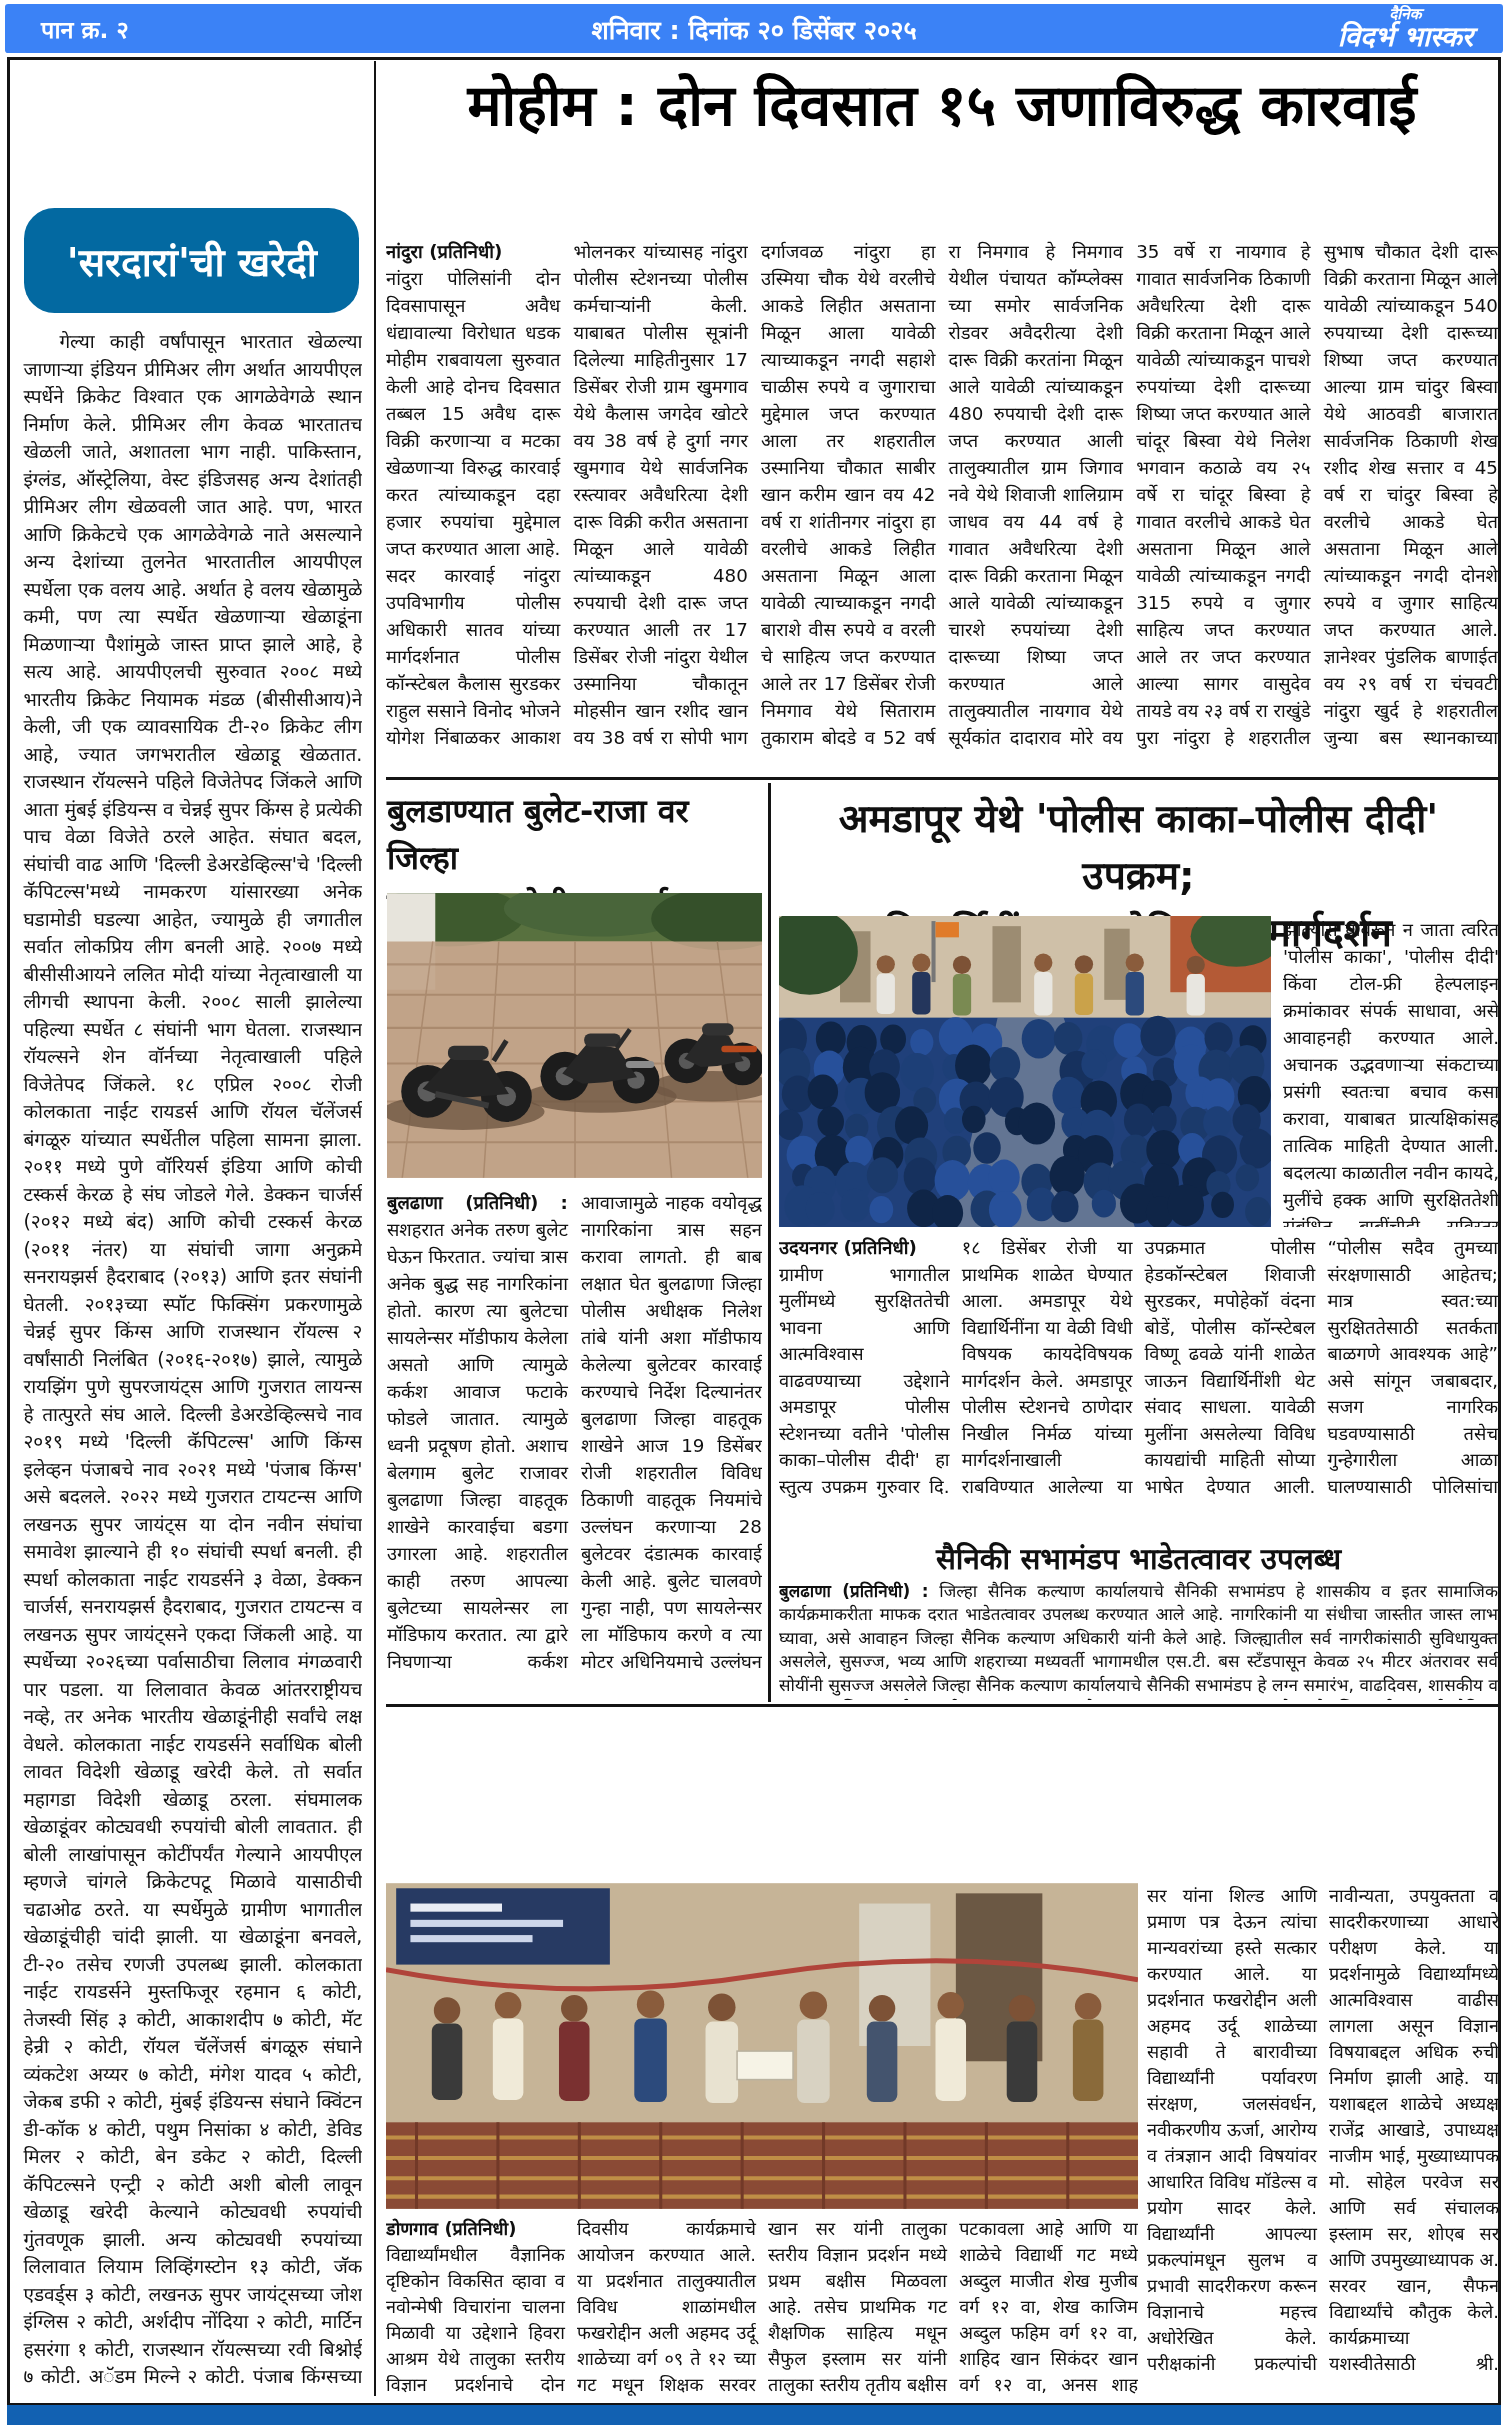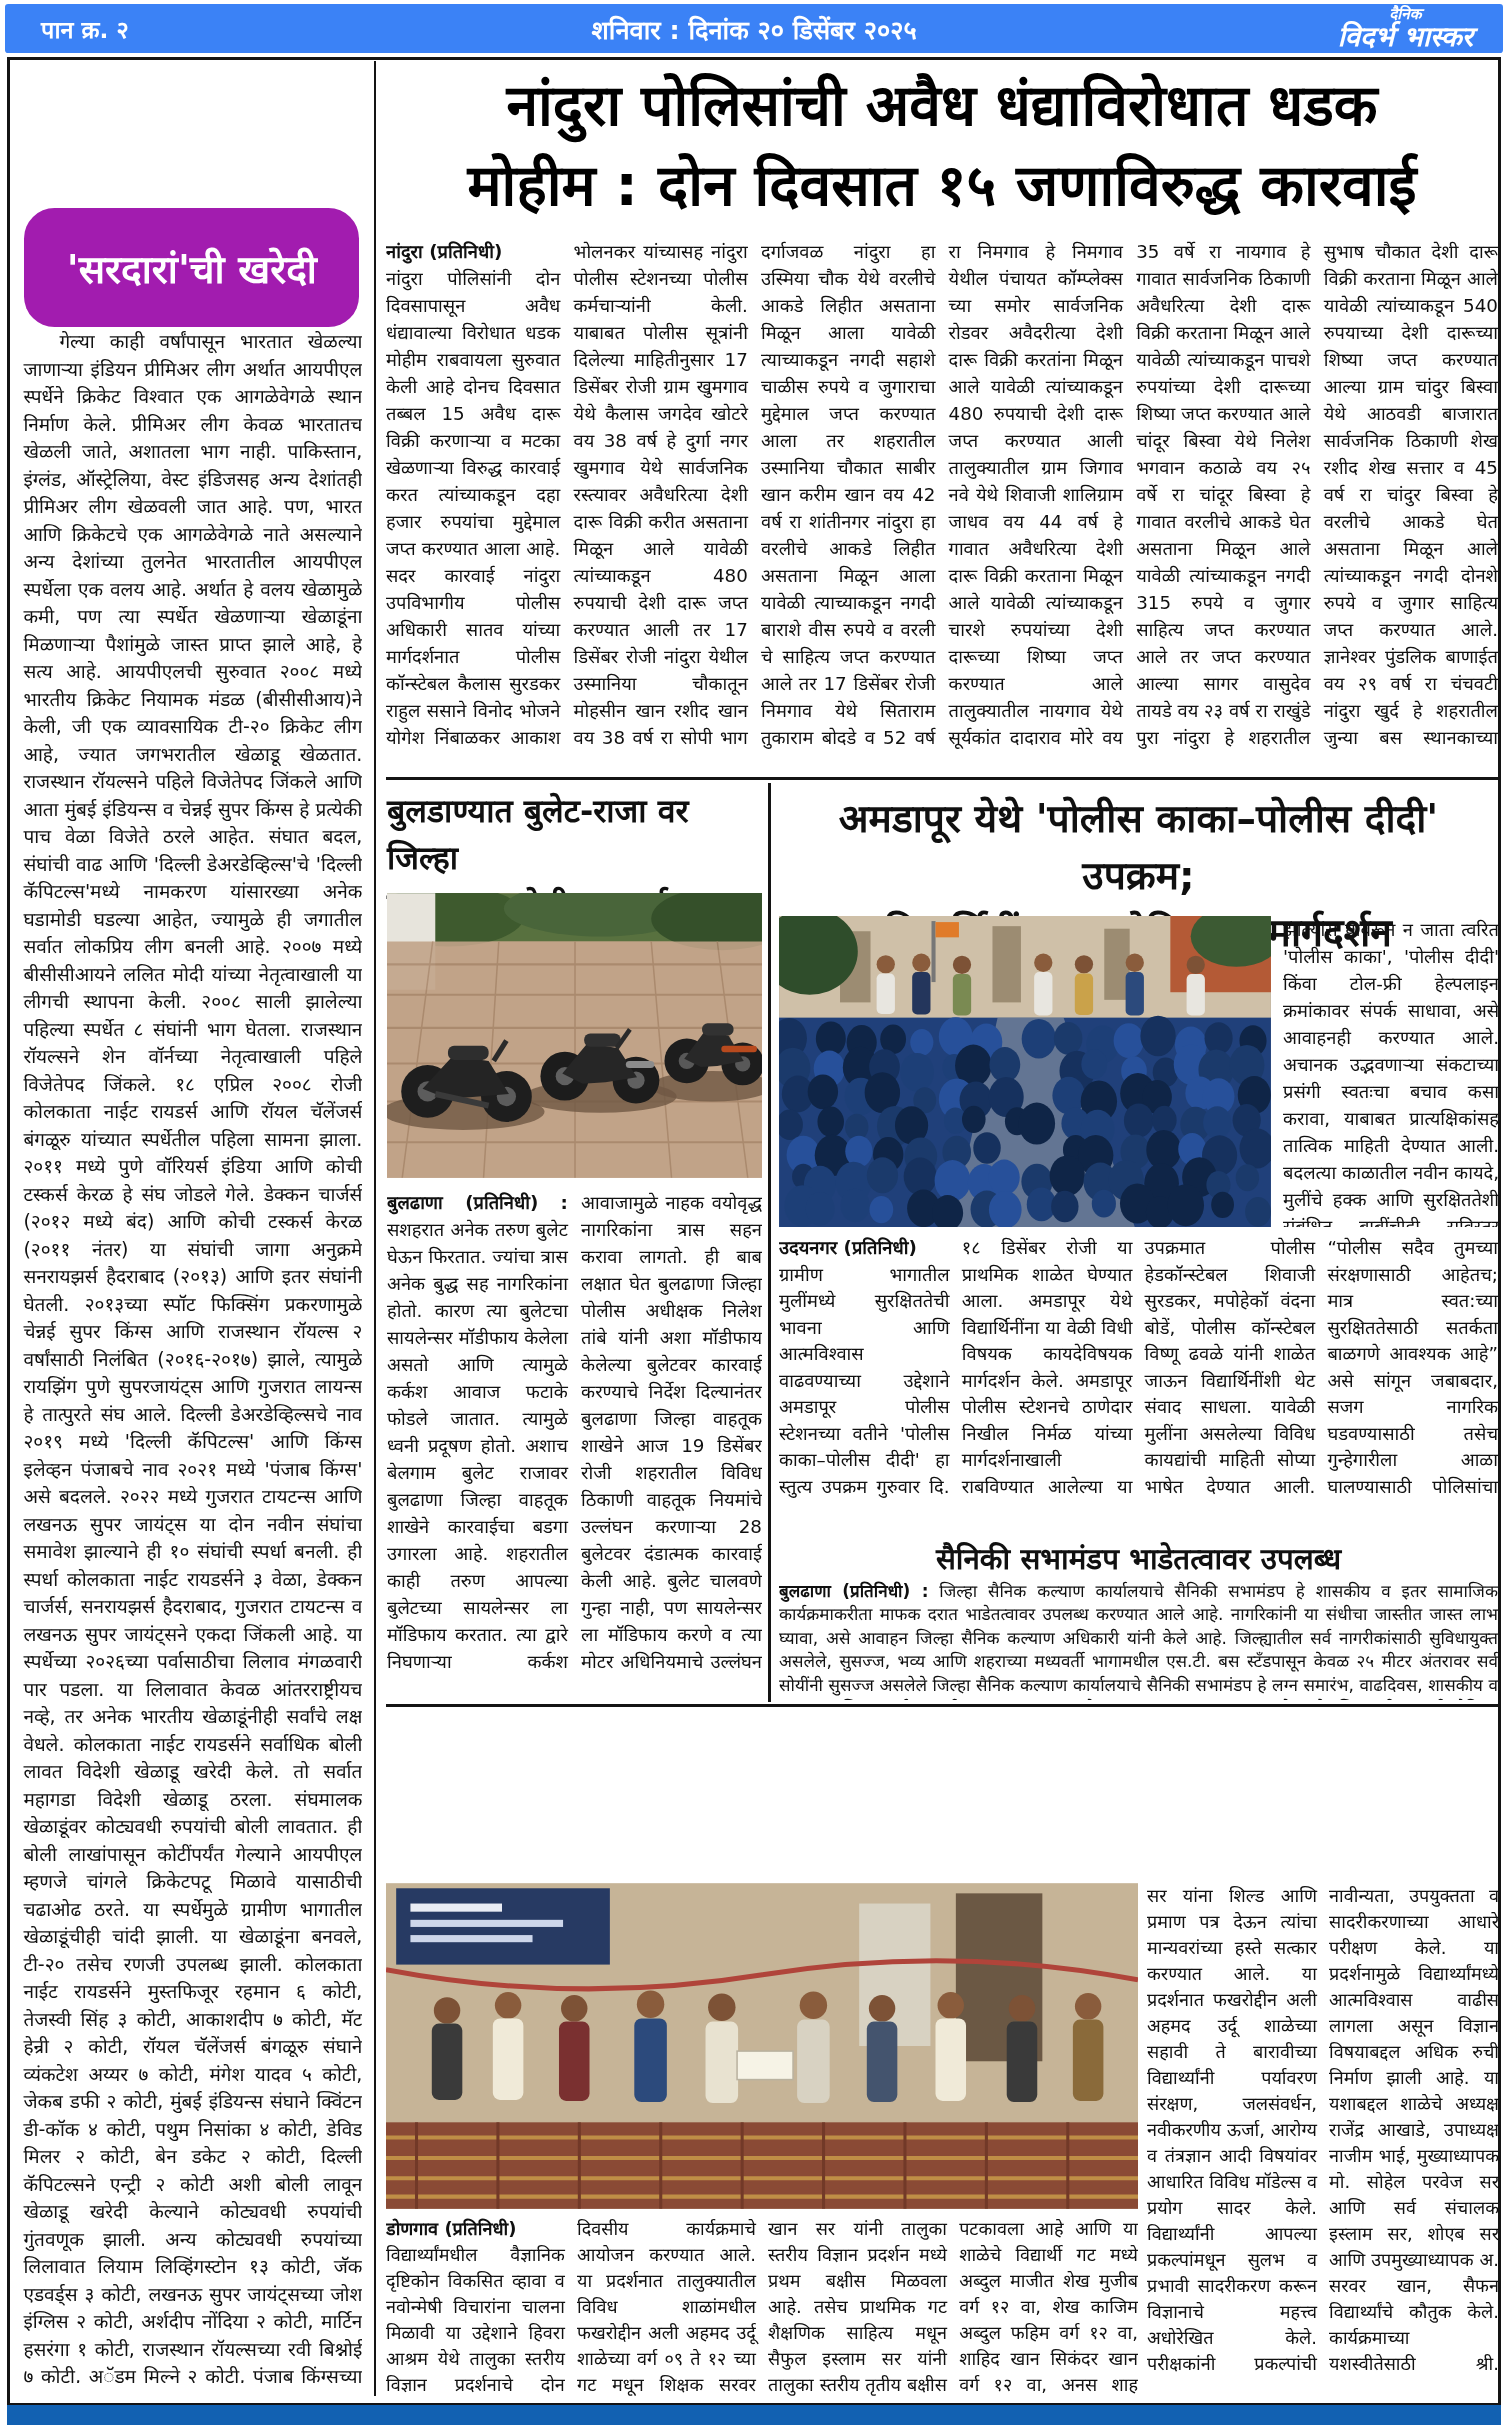--- a/index.html
+++ b/index.html
@@ -13,21 +13,21 @@
   .mast-right{text-align:center;padding-right:30px;font-style:italic;line-height:1.05;}
   .mast-right .small{font-size:15.3px;font-weight:bold;display:block;}
   .mast-right .big{font-size:27.5px;font-weight:bold;display:block;}
   
   .frame{position:absolute;left:7.1px;top:57px;width:1488px;height:2343px;border:3.1px solid #141414;background:#fff;}
   
   .editorial{position:absolute;left:11.2px;top:61px;width:363px;height:2335px;border-right:2.5px solid #141414;overflow:hidden;}
   .ed-pill-pink{position:absolute;left:14.2px;top:8.1px;width:332px;height:124px;background:#f9e2ee;border-radius:41px;
                 display:flex;align-items:center;justify-content:center;}
   .ed-pill-pink span{font-size:53px;font-weight:900;color:#0d0d0d;}
-  .ed-pill-blue{position:absolute;left:13.2px;top:147px;width:335px;height:119px;background:#a21caf;border-radius:30.5px;
+  .ed-pill-blue{position:absolute;left:13.2px;top:147px;width:335px;height:105px;background:#0369a1;border-radius:30.5px;
                 display:flex;align-items:center;justify-content:center;}
   .ed-pill-blue span{font-size:39px;font-weight:900;color:#ffffff;}
   .ed-body{position:absolute;left:12.2px;top:267px;width:339px;height:2055px;font-size:19px;line-height:27.5px;
            text-align:justify;overflow:hidden;}
   .ed-body .flow{text-indent:36px;}
   
   .lead-headline{position:absolute;left:386px;top:65px;width:1112px;text-align:center;font-weight:900;color:#000;}
   .lead-headline .l{display:block;font-size:57px;line-height:80px;}
   .lead-body{position:absolute;left:386px;top:238px;width:1112px;height:533px;column-count:6;column-gap:13.2px;
              font-size:18.3px;line-height:27px;text-align:justify;overflow:hidden;}
@@ -82,21 +82,20 @@
   <div class="editorial">
     <div class="ed-pill-blue">
       <span>'सरदारां'ची खरेदी</span>
     </div>
     <div class="ed-body">
       <div class="flow">गेल्या काही वर्षांपासून भारतात खेळल्या जाणाऱ्या इंडियन प्रीमिअर लीग अर्थात आयपीएल स्पर्धेने क्रिकेट विश्वात एक आगळेवेगळे स्थान निर्माण केले. प्रीमिअर लीग केवळ भारतातच खेळली जाते, अशातला भाग नाही. पाकिस्तान, इंग्लंड, ऑस्ट्रेलिया, वेस्ट इंडिजसह अन्य देशांतही प्रीमिअर लीग खेळवली जात आहे. पण, भारत आणि क्रिकेटचे एक आगळेवेगळे नाते असल्याने अन्य देशांच्या तुलनेत भारतातील आयपीएल स्पर्धेला एक वलय आहे. अर्थात हे वलय खेळामुळे कमी, पण त्या स्पर्धेत खेळणाऱ्या खेळाडूंना मिळणाऱ्या पैशांमुळे जास्त प्राप्त झाले आहे, हे सत्य आहे. आयपीएलची सुरुवात २००८ मध्ये भारतीय क्रिकेट नियामक मंडळ (बीसीसीआय)ने केली, जी एक व्यावसायिक टी-२० क्रिकेट लीग आहे, ज्यात जगभरातील खेळाडू खेळतात. राजस्थान रॉयल्सने पहिले विजेतेपद जिंकले आणि आता मुंबई इंडियन्स व चेन्नई सुपर किंग्स हे प्रत्येकी पाच वेळा विजेते ठरले आहेत. संघात बदल, संघांची वाढ आणि 'दिल्ली डेअरडेव्हिल्स'चे 'दिल्ली कॅपिटल्स'मध्ये नामकरण यांसारख्या अनेक घडामोडी घडल्या आहेत, ज्यामुळे ही जगातील सर्वात लोकप्रिय लीग बनली आहे. २००७ मध्ये बीसीसीआयने ललित मोदी यांच्या नेतृत्वाखाली या लीगची स्थापना केली. २००८ साली झालेल्या पहिल्या स्पर्धेत ८ संघांनी भाग घेतला. राजस्थान रॉयल्सने शेन वॉर्नच्या नेतृत्वाखाली पहिले विजेतेपद जिंकले. १८ एप्रिल २००८ रोजी कोलकाता नाईट रायडर्स आणि रॉयल चॅलेंजर्स बंगळूरु यांच्यात स्पर्धेतील पहिला सामना झाला. २०११ मध्ये पुणे वॉरियर्स इंडिया आणि कोची टस्कर्स केरळ हे संघ जोडले गेले. डेक्कन चार्जर्स (२०१२ मध्ये बंद) आणि कोची टस्कर्स केरळ (२०११ नंतर) या संघांची जागा अनुक्रमे सनरायझर्स हैदराबाद (२०१३) आणि इतर संघांनी घेतली. २०१३च्या स्पॉट फिक्सिंग प्रकरणामुळे चेन्नई सुपर किंग्स आणि राजस्थान रॉयल्स २ वर्षांसाठी निलंबित (२०१६-२०१७) झाले, त्यामुळे रायझिंग पुणे सुपरजायंट्स आणि गुजरात लायन्स हे तात्पुरते संघ आले. दिल्ली डेअरडेव्हिल्सचे नाव २०१९ मध्ये 'दिल्ली कॅपिटल्स' आणि किंग्स इलेव्हन पंजाबचे नाव २०२१ मध्ये 'पंजाब किंग्स' असे बदलले. २०२२ मध्ये गुजरात टायटन्स आणि लखनऊ सुपर जायंट्स या दोन नवीन संघांचा समावेश झाल्याने ही १० संघांची स्पर्धा बनली. ही स्पर्धा कोलकाता नाईट रायडर्सने ३ वेळा, डेक्कन चार्जर्स, सनरायझर्स हैदराबाद, गुजरात टायटन्स व लखनऊ सुपर जायंट्सने एकदा जिंकली आहे. या स्पर्धेच्या २०२६च्या पर्वासाठीचा लिलाव मंगळवारी पार पडला. या लिलावात केवळ आंतरराष्ट्रीयच नव्हे, तर अनेक भारतीय खेळाडूंनीही सर्वांचे लक्ष वेधले. कोलकाता नाईट रायडर्सने सर्वाधिक बोली लावत विदेशी खेळाडू खरेदी केले. तो सर्वात महागडा विदेशी खेळाडू ठरला. संघमालक खेळाडूंवर कोट्यवधी रुपयांची बोली लावतात. ही बोली लाखांपासून कोटींपर्यंत गेल्याने आयपीएल म्हणजे चांगले क्रिकेटपटू मिळावे यासाठीची चढाओढ ठरते. या स्पर्धेमुळे ग्रामीण भागातील खेळाडूंचीही चांदी झाली. या खेळाडूंना बनवले, टी-२० तसेच रणजी उपलब्ध झाली. कोलकाता नाईट रायडर्सने मुस्तफिजूर रहमान ६ कोटी, तेजस्वी सिंह ३ कोटी, आकाशदीप ७ कोटी, मॅट हेन्री २ कोटी, रॉयल चॅलेंजर्स बंगळूरु संघाने व्यंकटेश अय्यर ७ कोटी, मंगेश यादव ५ कोटी, जेकब डफी २ कोटी, मुंबई इंडियन्स संघाने क्विंटन डी-कॉक ४ कोटी, पथुम निसांका ४ कोटी, डेविड मिलर २ कोटी, बेन डकेट २ कोटी, दिल्ली कॅपिटल्सने एन्ट्री २ कोटी अशी बोली लावून खेळाडू खरेदी केल्याने कोट्यवधी रुपयांची गुंतवणूक झाली. अन्य कोट्यवधी रुपयांच्या लिलावात लियाम लिव्हिंगस्टोन १३ कोटी, जॅक एडवर्ड्स ३ कोटी, लखनऊ सुपर जायंट्सच्या जोश इंग्लिस २ कोटी, अर्शदीप नोंदिया २ कोटी, मार्टिन हसरंगा १ कोटी, राजस्थान रॉयल्सच्या रवी बिश्नोई ७ कोटी, अॅडम मिल्ने २ कोटी, पंजाब किंग्सच्या बेन ड्वारशियस ४ कोटी, गुजरात टायटन्सच्या जेसन होल्डर २ कोटी, टॉम बँटन २ कोटी या खेळाडूंचा समावेश आहे. कोट्यवधी रुपयांची बोली लावून विकत घेतलेला खेळाडू हाच संघमालकांची खरी गुंतवणूक ठरतो. अनेकदा करोडो रुपये खर्चून खरेदी केलेले खेळाडू फ्लॉप ठरतात, तर कधी कमी किमतीत घेतलेले खेळाडू स्पर्धा गाजवून जातात. या स्पर्धेत अनेक विक्रम रचले जातात. अनेक खेळाडू आपल्या शकली खेळीने नावारूपास येतात. अर्थात आयपीएल गाजविणारे खेळाडू राष्ट्रीय कसोटी, एकदिवसीय सामन्यांमध्ये फार्म टिकवून ठेवतातच असे नाही. क्रिकेट खेळाचा खरा कस कसोटी सामन्यांमध्ये दिसतो. दिवसाला १० सत्रांप्रमाणे पाच दिवस खेळून कसोटी सामने खेळले जातात. एकदिवसीय सामन्यांमध्ये शंभर षटके मैदानावर उभे राहावे लागते. त्यामुळे आयपीएल गाजविणाऱ्या खेळाडूंची चांदी झाली असली, तरी संघांमधील सरदारांची आता निवड झाली, अर्थात त्यासाठी संघमालकांना लिलावाप्रसंगी आपली तिजोरी रिती करावी लागली. स्पर्धेदरम्यान कोणाचा पैसा फळतोय, कोणाचा वाया गेला हे त्या त्या खेळाडूंच्या खेळावरूनच स्पष्ट होईल.</div>
     </div>
   </div>
 
   <div class="lead-headline">
-    <span class="l">नांदुरा पोलिसांची अवैध धंद्याविरोधात धडक</span>
     <span class="l">मोहीम : दोन दिवसात १५ जणाविरुद्ध कारवाई</span>
   </div>
   <div class="lead-body">
     <div class="dateline">नांदुरा (प्रतिनिधी)</div>
     <div>नांदुरा पोलिसांनी दोन दिवसापासून अवैध धंद्यावाल्या विरोधात धडक मोहीम राबवायला सुरुवात केली आहे दोनच दिवसात तब्बल 15 अवैध दारू विक्री करणाऱ्या व मटका खेळणाऱ्या विरुद्ध कारवाई करत त्यांच्याकडून दहा हजार रुपयांचा मुद्देमाल जप्त करण्यात आला आहे. सदर कारवाई नांदुरा उपविभागीय पोलीस अधिकारी सातव यांच्या मार्गदर्शनात पोलीस कॉन्स्टेबल कैलास सुरडकर राहुल ससाने विनोद भोजने योगेश निंबाळकर आकाश भोलनकर यांच्यासह नांदुरा पोलीस स्टेशनच्या पोलीस कर्मचाऱ्यांनी केली. याबाबत पोलीस सूत्रांनी दिलेल्या माहितीनुसार 17 डिसेंबर रोजी ग्राम खुमगाव येथे कैलास जगदेव खोटरे वय 38 वर्ष हे दुर्गा नगर खुमगाव येथे सार्वजनिक रस्त्यावर अवैधरित्या देशी दारू विक्री करीत असताना मिळून आले यावेळी त्यांच्याकडून 480 रुपयाची देशी दारू जप्त करण्यात आली तर 17 डिसेंबर रोजी नांदुरा येथील उस्मानिया चौकातून मोहसीन खान रशीद खान वय 38 वर्ष रा सोपी भाग दर्गाजवळ नांदुरा हा उस्मिया चौक येथे वरलीचे आकडे लिहीत असताना मिळून आला यावेळी त्याच्याकडून नगदी सहाशे चाळीस रुपये व जुगाराचा मुद्देमाल जप्त करण्यात आला तर शहरातील उस्मानिया चौकात साबीर खान करीम खान वय 42 वर्ष रा शांतीनगर नांदुरा हा वरलीचे आकडे लिहीत असताना मिळून आला यावेळी त्याच्याकडून नगदी बाराशे वीस रुपये व वरली चे साहित्य जप्त करण्यात आले तर 17 डिसेंबर रोजी निमगाव येथे सिताराम तुकाराम बोदडे व 52 वर्ष रा निमगाव हे निमगाव येथील पंचायत कॉम्प्लेक्स च्या समोर सार्वजनिक रोडवर अवैदरीत्या देशी दारू विक्री करतांना मिळून आले यावेळी त्यांच्याकडून 480 रुपयाची देशी दारू जप्त करण्यात आली तालुक्यातील ग्राम जिगाव नवे येथे शिवाजी शालिग्राम जाधव वय 44 वर्ष हे गावात अवैधरित्या देशी दारू विक्री करताना मिळून आले यावेळी त्यांच्याकडून चारशे रुपयांच्या देशी दारूच्या शिष्या जप्त करण्यात आले तालुक्यातील नायगाव येथे सूर्यकांत दादाराव मोरे वय 35 वर्षे रा नायगाव हे गावात सार्वजनिक ठिकाणी अवैधरित्या देशी दारू विक्री करताना मिळून आले यावेळी त्यांच्याकडून पाचशे रुपयांच्या देशी दारूच्या शिष्या जप्त करण्यात आले चांदूर बिस्वा येथे निलेश भगवान कठाळे वय २५ वर्षे रा चांदूर बिस्वा हे गावात वरलीचे आकडे घेत असताना मिळून आले यावेळी त्यांच्याकडून नगदी 315 रुपये व जुगार साहित्य जप्त करण्यात आले तर जप्त करण्यात आल्या सागर वासुदेव तायडे वय २३ वर्ष रा राखुंडे पुरा नांदुरा हे शहरातील सुभाष चौकात देशी दारू विक्री करताना मिळून आले यावेळी त्यांच्याकडून 540 रुपयाच्या देशी दारूच्या शिष्या जप्त करण्यात आल्या ग्राम चांदुर बिस्वा येथे आठवडी बाजारात सार्वजनिक ठिकाणी शेख रशीद शेख सत्तार व 45 वर्ष रा चांदुर बिस्वा हे वरलीचे आकडे घेत असताना मिळून आले त्यांच्याकडून नगदी दोनशे रुपये व जुगार साहित्य जप्त करण्यात आले. ज्ञानेश्वर पुंडलिक बाणाईत वय २९ वर्ष रा चंचवटी नांदुरा खुर्द हे शहरातील जुन्या बस स्थानकाच्या रोडवर अवैधरित्या देशी दारू विक्री करताना मिळून आले यावेळी त्यांच्याकडून 440 रुपयाच्या देशी दारूच्या शिषा जप्त करण्यात आल्या तर पळसोडा येथेच रोहित संजय नेमाडे वय 22 वर्ष हा तरुण देशी दारू विक्री करताना मिळून आला यावेळी त्याच्याकडून चारशे रुपयांच्या देशी दारूच्या शिषा जप्त करण्यात आले ग्राम निमगाव येथे गणेश चाहादू पवार वय 66 वर्ष रा निमगाव हे निमगाव येथे देशी दारू विक्री करताना मिळून आले त्यांच्याकडून 490 रुपयाच्या देशी दारूच्या शिष्या जप्त करण्यात आले जुना पळसोडा येथे प्रल्हाद बीसन सुरळकर वय ५० वर्ष हे अवैधरित्या देशी दारू विक्री करताना मिळाले त्यांच्याकडून 450 रुपयांच्या देशी दारूच्या शिषा जप्त करण्यात आल्या व सदर कारवाई नांदुरा पोलीस स्टेशनच्या विविध कर्मचाऱ्यांकडून करण्यात आली आहे.</div>
   </div>
 
   <div class="rule-h" style="left:386px;top:777px;width:1112px;height:3.1px;"></div>
   <div class="rule-v" style="left:768px;top:783px;width:2.5px;height:919px;"></div>
 

